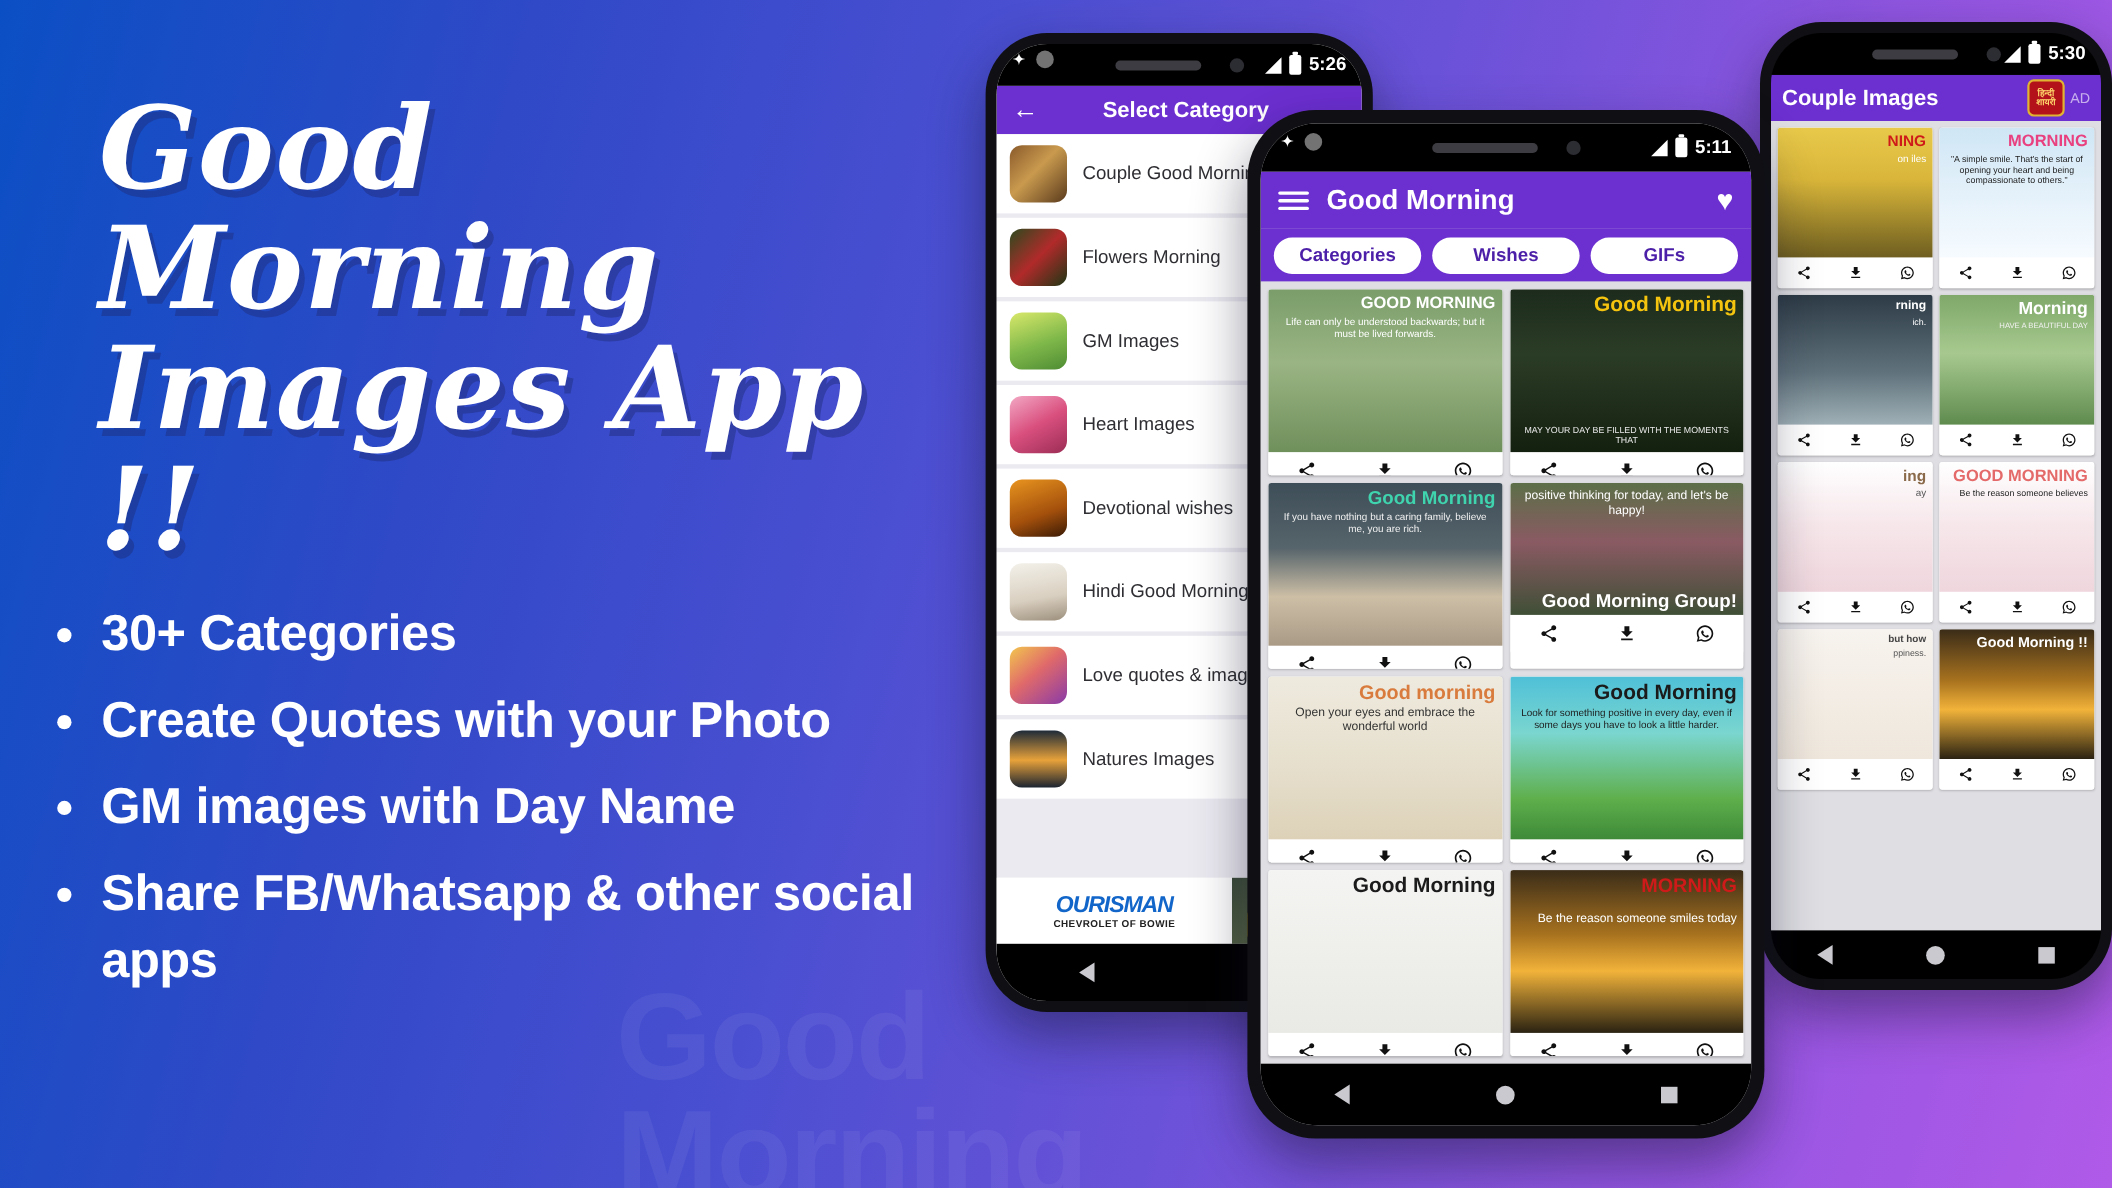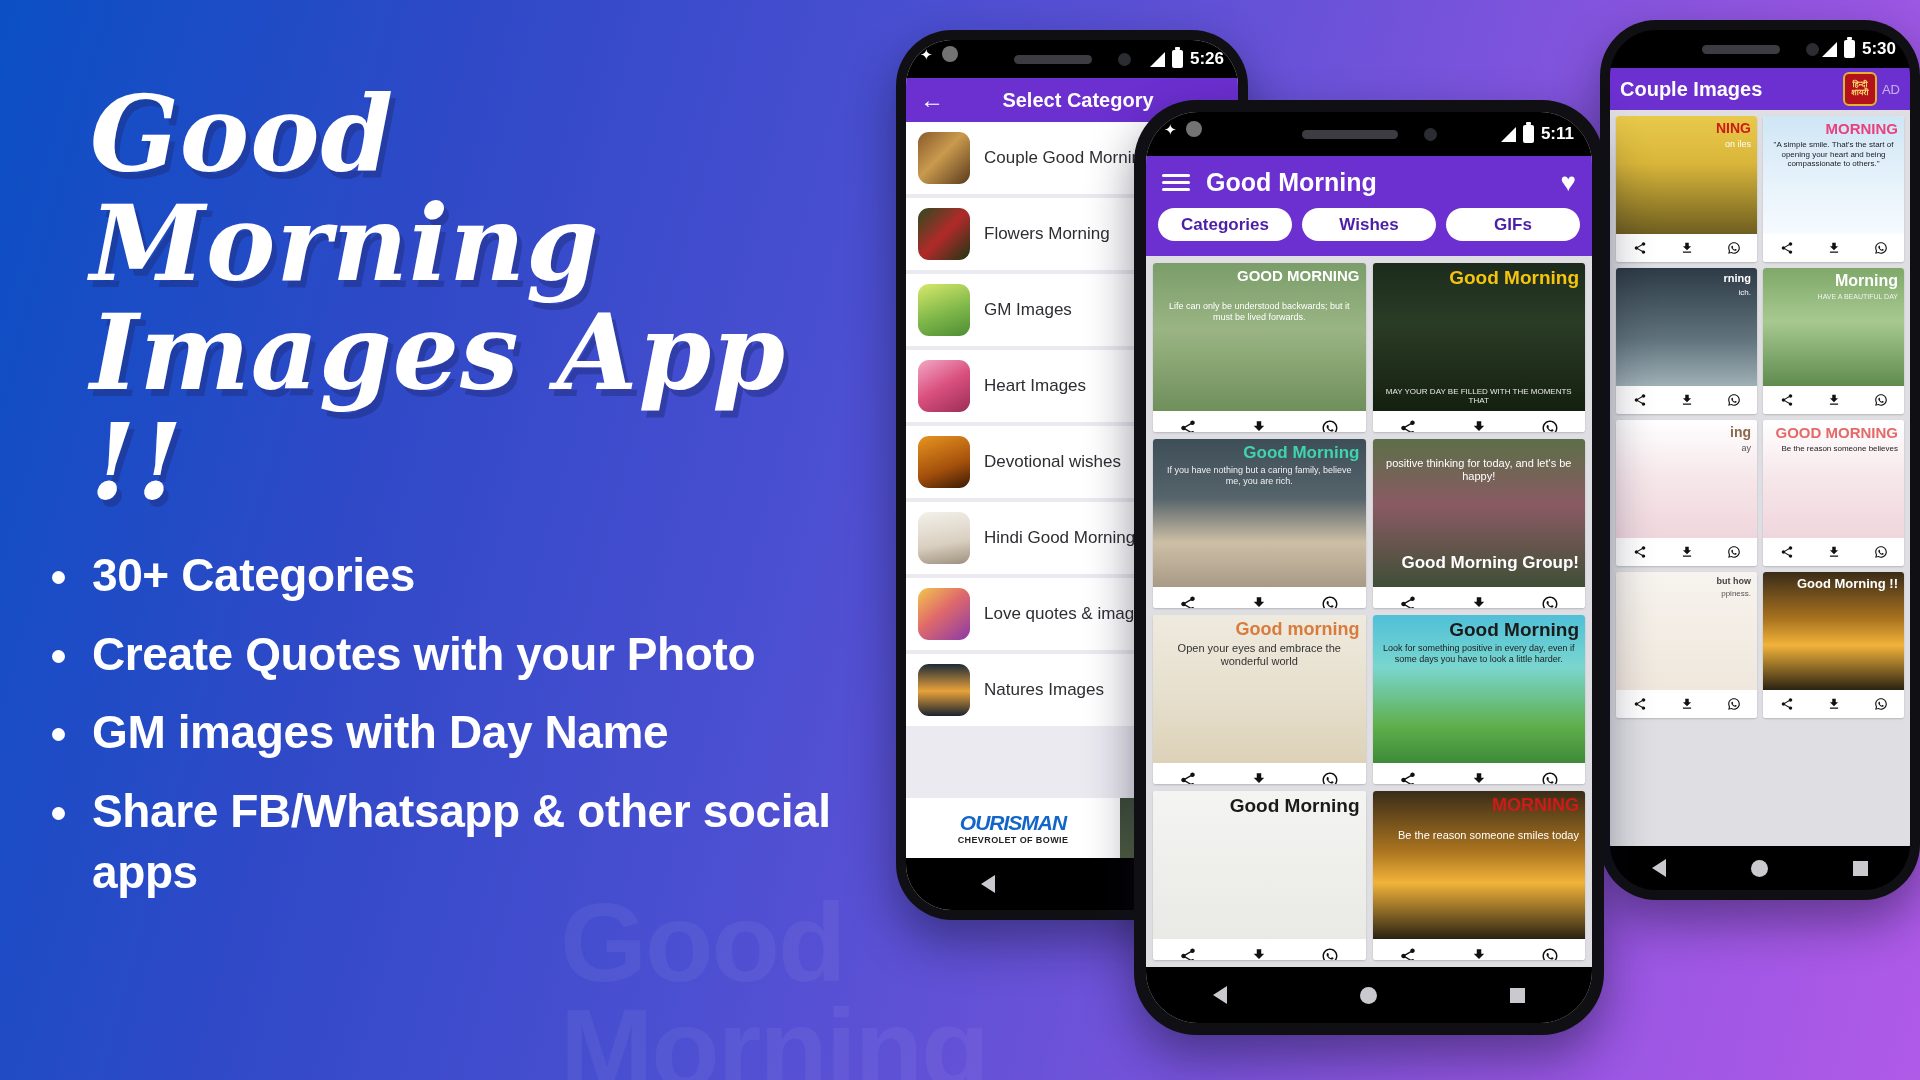--- a/index.html
+++ b/index.html
@@ -136,21 +136,21 @@
   
   #phone-center { left: 1134px; top: 100px; width: 470px; height: 935px; border-radius: 62px; z-index: 20; }
   #phone-center .screen { left: 12px; top: 12px; width: 446px; height: 911px; border-radius: 52px; background:#dedee3; }
   #pc-notch { height: 44px; }
   #pc-appbar { position:absolute; top:44px; left:0; right:0; height:52px; padding:0 16px; background:#6c2fd0;}
   #pc-title { flex:1; font-size:25px; margin-left:16px; }
   .hamburger { width:28px; display:flex; flex-direction:column; gap:4px; }
   .hamburger span { display:block; height:3px; background:#fff; border-radius:2px;}
   #pc-heart { font-size:26px; color:#fff; }
   #pc-tabs { position:absolute; top:96px; left:0; right:0; height:48px; background:#6c2fd0;
-             display:flex; gap:10px; padding:0 12px;}
+             display:flex; align-items:center; gap:10px; padding:0 12px;}
   .tab-pill { flex:1; height:33px; border-radius:18px; background:#fff; color:#4c1fa8;
               display:flex; align-items:center; justify-content:center; font-size:17px; font-weight:bold;}
   #pc-grid { position:absolute; top:144px; left:0; right:0; bottom:56px; background:#dedee3;
              display:grid; grid-template-columns:1fr 1fr; gap:7px; padding:7px; align-content:start; overflow:hidden;}
   #pc-navbtns { position:absolute; bottom:0; left:0; right:0; height:56px; }
 
   
   .card { background:#fff; border-radius:3px; overflow:hidden; box-shadow:0 1px 2px rgba(0,0,0,0.18); }
   .card-img { position:relative; overflow:hidden; display:flex; flex-direction:column;
               align-items:flex-end; justify-content:flex-start; text-align:center; }
@@ -522,21 +522,21 @@
     <div id="pc-tabs">
       <span class="tab-pill">Categories</span>
       <span class="tab-pill">Wishes</span>
       <span class="tab-pill">GIFs</span>
     </div>
 
     <div id="pc-grid">
         <div class="card">
           <div class="card-img bg-a" style="height: 148px; padding: 5px 6px;">
             <div class="hl" style="color: rgb(255, 255, 255); font-size: 15px;">GOOD MORNING</div>
-            <div class="qt" style="color: rgb(255, 255, 255); font-size: 9px; margin-top: 17px;">Life can only be understood backwards; but it must be lived forwards.</div>
+            <div class="qt" style="color: rgb(255, 255, 255); font-size: 9px; margin-top: 3px;">Life can only be understood backwards; but it must be lived forwards.</div>
           </div>
           <div class="card-actions">
             <span style="display: flex;">
               <svg viewBox="0 0 24 24">
                 <path d="M18 16.08c-.76 0-1.44.3-1.96.77L8.91 12.7c.05-.23.09-.46.09-.7s-.04-.47-.09-.7l7.05-4.11c.54.5 1.25.81 2.04.81 1.66 0 3-1.34 3-3s-1.34-3-3-3-3 1.34-3 3c0 .24.04.47.09.7L8.04 9.81C7.5 9.31 6.79 9 6 9c-1.66 0-3 1.34-3 3s1.34 3 3 3c.79 0 1.5-.31 2.04-.81l7.12 4.16c-.05.21-.08.43-.08.65 0 1.61 1.31 2.92 2.92 2.92s2.92-1.31 2.92-2.92-1.31-2.92-2.92-2.92z"></path>
               </svg>
             </span>
             <span style="display: flex;">
               <svg viewBox="0 0 24 24">
                 <path d="M5 20h14v-2H5v2zM19 9h-4V3H9v6H5l7 7 7-7z"></path>
@@ -589,21 +589,21 @@
               </svg>
             </span>
             <span style="display: flex;">
               <svg viewBox="0 0 24 24">
                 <path d="M12 2C6.5 2 2 6.5 2 12c0 1.8.5 3.5 1.3 4.9L2 22l5.3-1.3C8.7 21.5 10.3 22 12 22c5.5 0 10-4.5 10-10S17.5 2 12 2zm0 18c-1.5 0-2.9-.4-4.1-1.1l-.3-.2-3.1.8.8-3-.2-.3C4.4 15 4 13.5 4 12c0-4.4 3.6-8 8-8s8 3.6 8 8-3.6 8-8 8zm4.4-5.6c-.2-.1-1.4-.7-1.6-.8-.2-.1-.4-.1-.5.1-.2.2-.6.8-.7.9-.1.2-.3.2-.5.1-.2-.1-1-.4-1.9-1.2-.7-.6-1.2-1.4-1.3-1.6-.1-.2 0-.4.1-.5l.4-.4c.1-.1.2-.3.2-.4s0-.3-.1-.4c-.1-.1-.5-1.3-.7-1.7-.2-.5-.4-.4-.5-.4h-.5c-.2 0-.4.1-.6.3-.2.2-.8.8-.8 1.9s.8 2.2.9 2.4c.1.2 1.6 2.5 3.9 3.4.5.2 1 .4 1.3.5.5.2 1 .1 1.4.1.4-.1 1.4-.6 1.6-1.1.2-.5.2-1 .1-1.1 0-.1-.2-.2-.4-.3z"></path>
               </svg>
             </span>
           </div>
         </div>
         <div class="card">
-          <div class="card-img bg-d" style="height: 148px; padding: 15px 6px;">
+          <div class="card-img bg-d" style="height: 120px; padding: 3px 6px;">
             <div class="qt" style="color: rgb(255, 255, 255); font-size: 11px; margin-top: 3px;">positive thinking for today, and let's be happy!</div>
             <div class="hl" style="color: rgb(255, 255, 255); font-size: 17px; margin-top: auto;">Good Morning Group!</div>
           </div>
           <div class="card-actions">
             <span style="display: flex;">
               <svg viewBox="0 0 24 24">
                 <path d="M18 16.08c-.76 0-1.44.3-1.96.77L8.91 12.7c.05-.23.09-.46.09-.7s-.04-.47-.09-.7l7.05-4.11c.54.5 1.25.81 2.04.81 1.66 0 3-1.34 3-3s-1.34-3-3-3-3 1.34-3 3c0 .24.04.47.09.7L8.04 9.81C7.5 9.31 6.79 9 6 9c-1.66 0-3 1.34-3 3s1.34 3 3 3c.79 0 1.5-.31 2.04-.81l7.12 4.16c-.05.21-.08.43-.08.65 0 1.61 1.31 2.92 2.92 2.92s2.92-1.31 2.92-2.92-1.31-2.92-2.92-2.92z"></path>
               </svg>
             </span>
             <span style="display: flex;">

